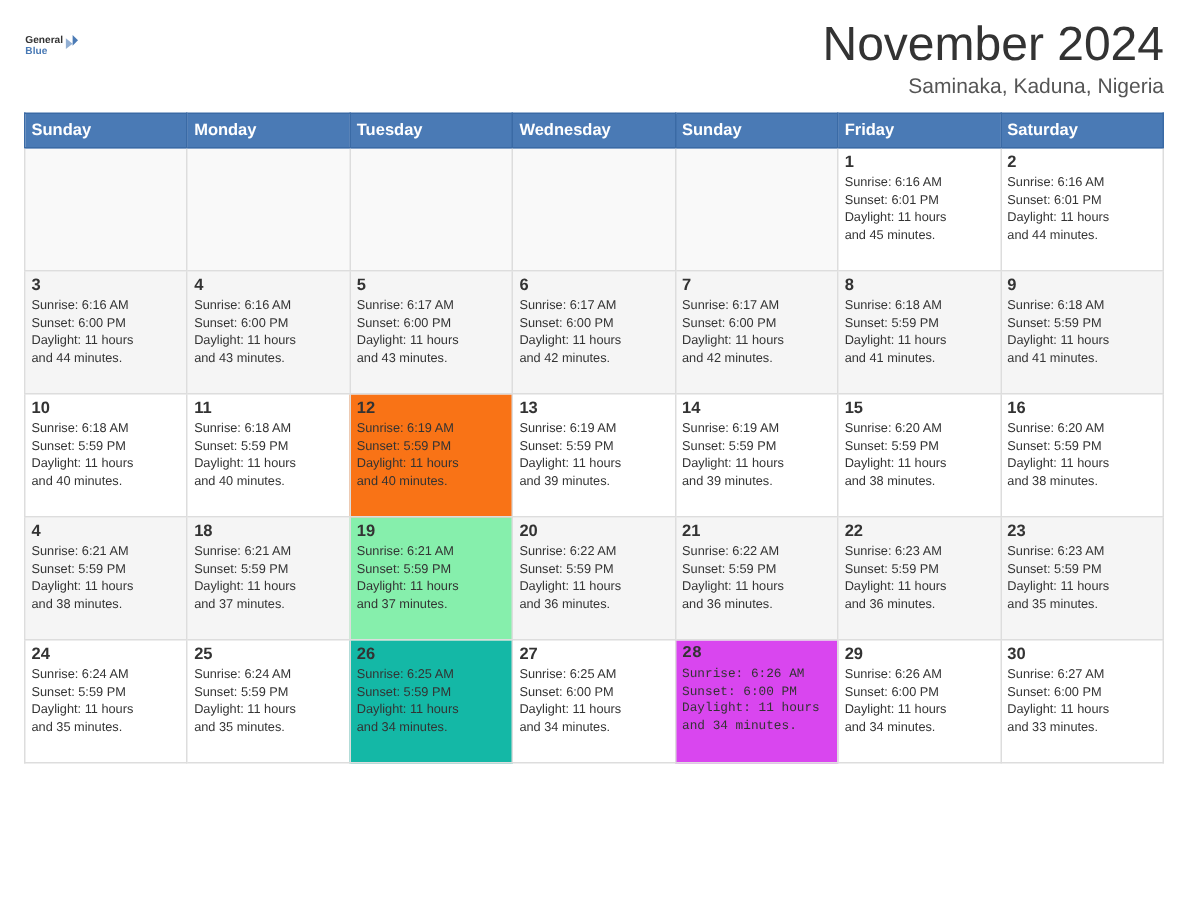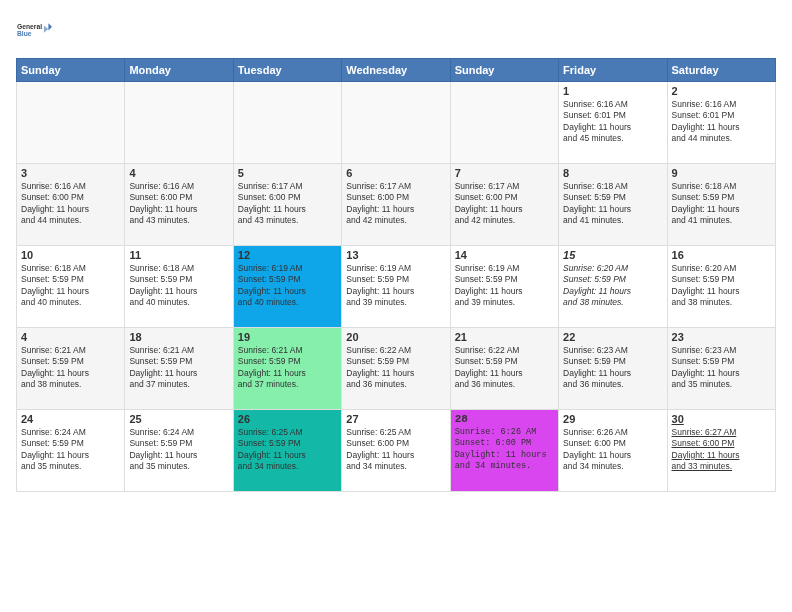--- a/index.html
+++ b/index.html
@@ -92,20 +92,24 @@
 <div class="page">
   <div class="header-row">
     <div class="logo">
     <svg width="36" height="36" viewBox="0 0 80 40">
       <text x="2" y="17" font-size="15" font-weight="bold" font-family="Arial" fill="#333">General</text>
       <text x="2" y="34" font-size="15" font-weight="bold" font-family="Arial" fill="#4a7ab5">Blue</text>
       <polygon points="72,5 80,13 72,21 72,5" fill="#4a7ab5"></polygon>
       <polygon points="62,10 72,18 62,26 62,10" fill="#4a7ab5" opacity="0.6"></polygon>
     </svg>
   </div>
+    <div class="title-area">
+      <div class="month-title">November 2024</div>
+      <div class="subtitle">Saminaka, Kaduna, Nigeria</div>
+    </div>
   </div>
 
   <table class="calendar">
     <thead>
       <tr>
         <th>Sunday</th>
         <th>Monday</th>
         <th>Tuesday</th>
         <th>Wednesday</th>
         <th>Sunday</th>
@@ -194,42 +198,42 @@
 Daylight: 11 hours
 and 40 minutes.</div>
           </td>
           <td style="background: rgb(255, 255, 255);">
             <span class="day-num">11</span>
             <div class="cell-text" style="white-space: pre-line;">Sunrise: 6:18 AM
 Sunset: 5:59 PM
 Daylight: 11 hours
 and 40 minutes.</div>
           </td>
-          <td style="background: #0ea5e9;">
+          <td style="background: #f97316;">
             <span class="day-num">12</span>
             <div class="cell-text" style="white-space: pre-line;">Sunrise: 6:19 AM
 Sunset: 5:59 PM
 Daylight: 11 hours
 and 40 minutes.</div>
           </td>
           <td style="background: rgb(255, 255, 255);">
             <span class="day-num">13</span>
             <div class="cell-text" style="white-space: pre-line;">Sunrise: 6:19 AM
 Sunset: 5:59 PM
 Daylight: 11 hours
 and 39 minutes.</div>
           </td>
           <td style="background: rgb(255, 255, 255);">
             <span class="day-num">14</span>
             <div class="cell-text" style="white-space: pre-line;">Sunrise: 6:19 AM
 Sunset: 5:59 PM
 Daylight: 11 hours
 and 39 minutes.</div>
           </td>
-          <td style="background: rgb(255, 255, 255); font-style: italic;">
+          <td style="background: rgb(255, 255, 255);">
             <span class="day-num">15</span>
             <div class="cell-text" style="white-space: pre-line;">Sunrise: 6:20 AM
 Sunset: 5:59 PM
 Daylight: 11 hours
 and 38 minutes.</div>
           </td>
           <td style="background: rgb(255, 255, 255);">
             <span class="day-num">16</span>
             <div class="cell-text" style="white-space: pre-line;">Sunrise: 6:20 AM
 Sunset: 5:59 PM
@@ -324,21 +328,21 @@
 Daylight: 11 hours
 and 34 minutes.</div>
           </td>
           <td style="background: rgb(255, 255, 255);">
             <span class="day-num">29</span>
             <div class="cell-text" style="white-space: pre-line;">Sunrise: 6:26 AM
 Sunset: 6:00 PM
 Daylight: 11 hours
 and 34 minutes.</div>
           </td>
-          <td style="background: rgb(255, 255, 255); text-decoration: underline;">
+          <td style="background: rgb(255, 255, 255);">
             <span class="day-num">30</span>
             <div class="cell-text" style="white-space: pre-line;">Sunrise: 6:27 AM
 Sunset: 6:00 PM
 Daylight: 11 hours
 and 33 minutes.</div>
           </td>
         </tr>
       </tbody>
   </table>
 </div>

